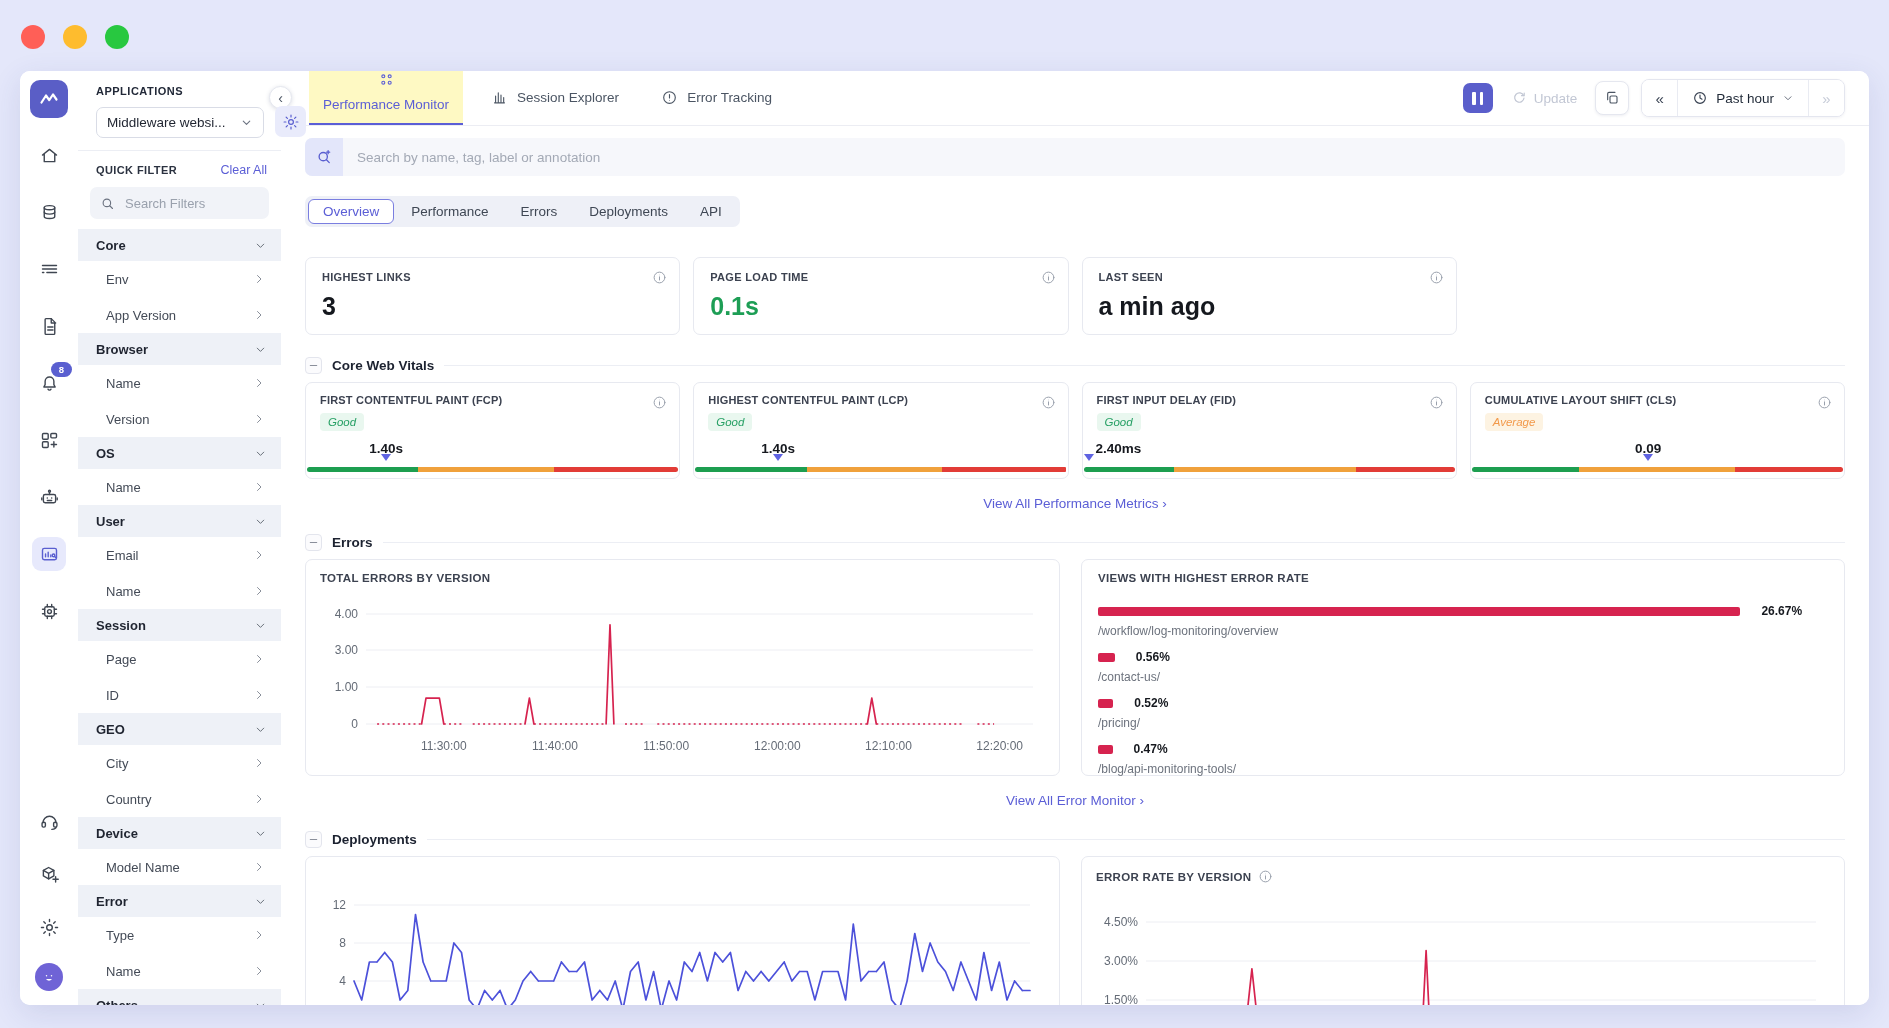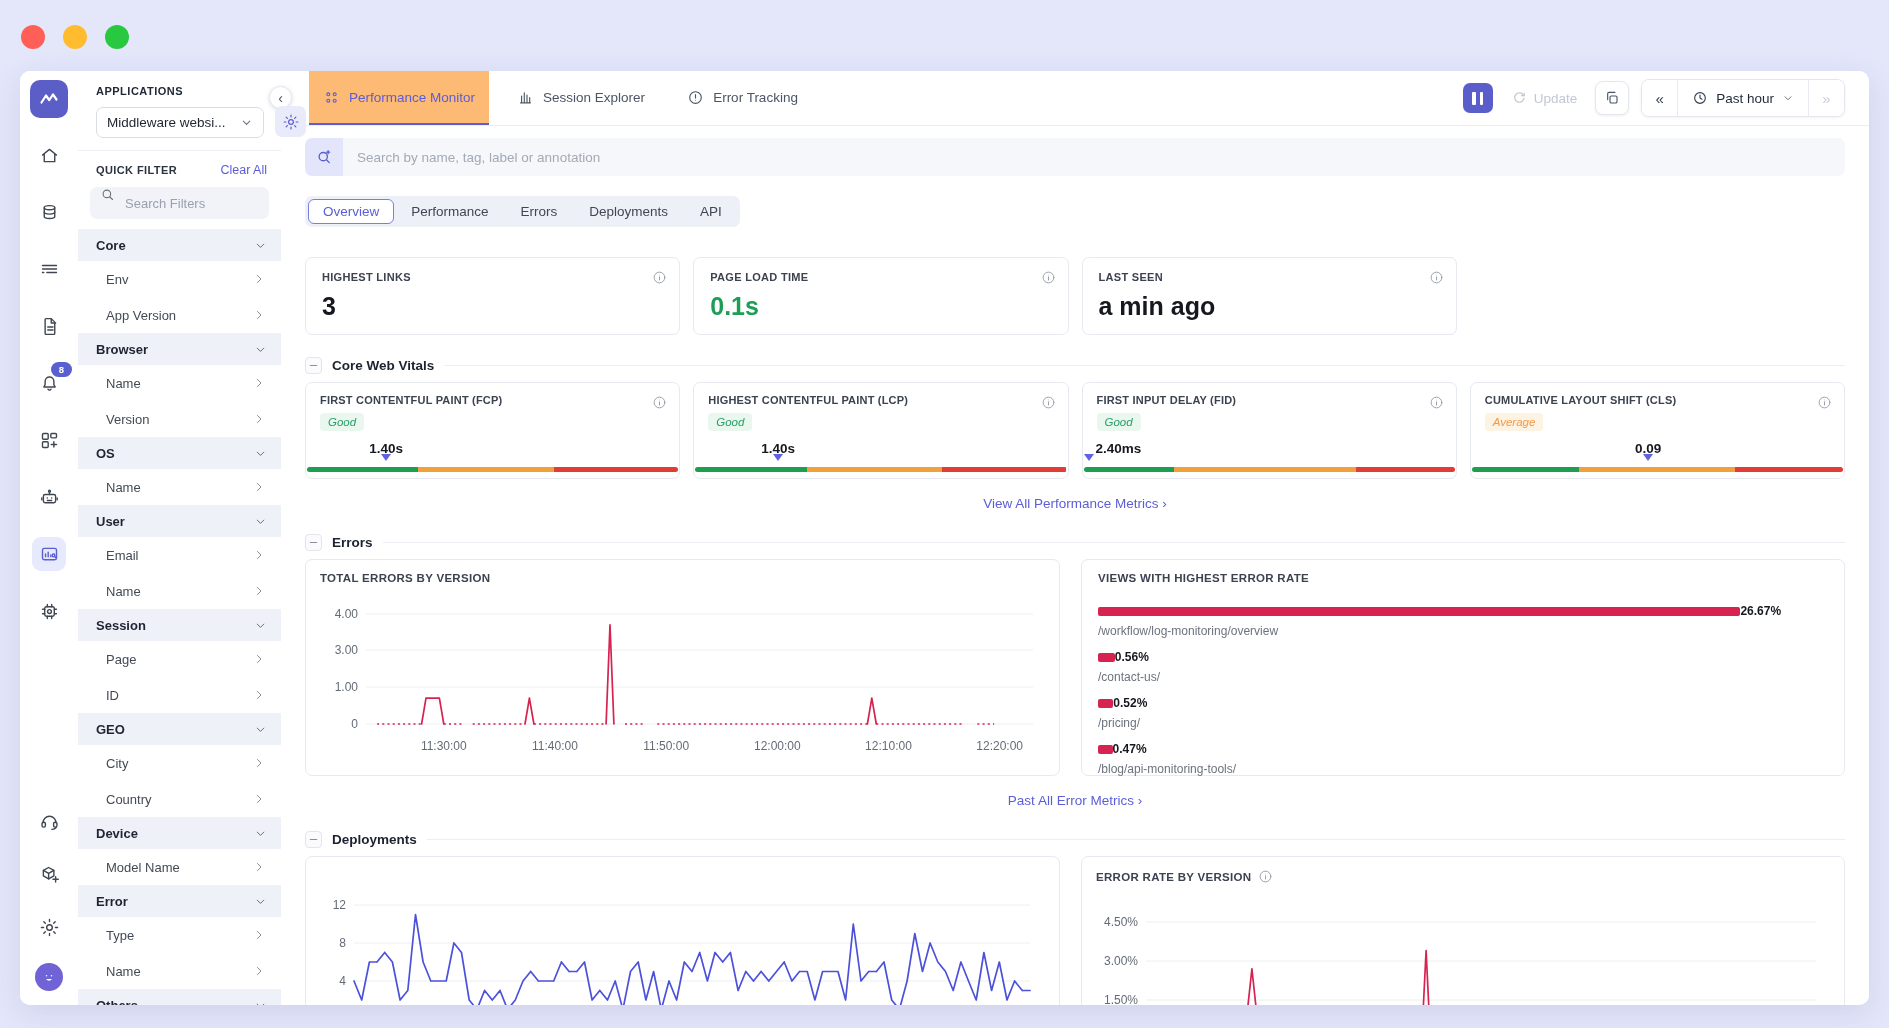--- a/index.html
+++ b/index.html
@@ -31,21 +31,21 @@
   .panel{position:absolute;left:58px;top:0;bottom:0;width:203px;background:#fff;border-right:1px solid #e9ebf2;overflow:hidden;}
   .panel-head{padding:14px 14px 12px 18px;border-bottom:1px solid #eceef4;}
   .apps-label{font-size:11px;font-weight:bold;letter-spacing:.5px;color:#222938;}
   .app-select{margin-top:10px;width:168px;height:31px;border:1px solid #d9dce6;border-radius:7px;background:#fff;
               display:flex;align-items:center;justify-content:space-between;padding:0 10px;font-size:13.5px;color:#1f2430;cursor:pointer;
               font-family:inherit;}
   .app-select svg{width:13px;height:13px;color:#6b7280;}
   .qf-row{display:flex;align-items:center;justify-content:space-between;padding:12px 14px 8px 18px;}
   .qf-label{font-size:11px;font-weight:bold;letter-spacing:.4px;color:#2b3240;}
   .clear-all{font-size:12.5px;color:#5b5ed6;text-decoration:none;cursor:pointer;}
-  .qf-search{margin:2px 12px 10px 12px;height:32px;background:#f1f3f8;border-radius:7px;display:flex;padding:0 10px;gap:8px;}
+  .qf-search{margin:2px 12px 10px 12px;height:32px;background:#f1f3f8;border-radius:7px;display:flex;align-items:center;padding:0 10px;gap:8px;}
   .qf-search svg{width:15px;height:15px;color:#6b7280;flex:none;}
   .qf-search input{border:none;background:transparent;outline:none;font-size:13px;color:#374151;width:100%;font-family:inherit;}
   .qf-search input::placeholder{color:#9aa1ad;}
   .f-group{height:32px;background:#eef1f7;display:flex;align-items:center;justify-content:space-between;
            padding:0 14px 0 18px;cursor:pointer;}
   .f-group span{font-size:13px;font-weight:bold;color:#1f2430;}
   .f-group svg{width:13px;height:13px;color:#545b66;}
   .f-item{height:36px;display:flex;align-items:center;justify-content:space-between;padding:0 16px 0 28px;cursor:pointer;background:#fff;}
   .f-item span{font-size:13px;color:#434a56;}
   .f-item svg{width:12px;height:12px;color:#6b7280;}
@@ -56,21 +56,21 @@
   .gear-tile{position:absolute;left:255px;top:35px;width:31px;height:31px;border-radius:7px;background:#e9ebfb;z-index:6;
              display:flex;align-items:center;justify-content:center;color:#5a5fd0;cursor:pointer;}
   .gear-tile svg{width:18px;height:18px;}
   
   .content{position:absolute;left:261px;top:0;right:0;bottom:0;background:#fff;overflow:hidden;}
   .topbar{height:54px;border-bottom:1px solid #ecedf3;display:flex;align-items:stretch;padding-left:28px;}
   .tabs{display:flex;align-items:stretch;gap:14px;}
   .tab{display:flex;align-items:center;gap:9px;padding:0 14px;font-size:13.5px;color:#4b5563;cursor:pointer;
        background:none;border:none;border-bottom:2.5px solid transparent;font-family:inherit;}
   .tab svg{width:17px;height:17px;}
-  .tab.active{color:#5b5ed6;border-bottom-color:#5b5ed6;background:#fdba74;}
+  .tab.active{color:#5b5ed6;border-bottom-color:#5b5ed6;background:#fef9c3;flex-direction:column;}
   .controls{margin-left:auto;display:flex;align-items:center;gap:12px;padding-right:24px;}
   .pause-btn{width:30px;height:30px;border-radius:7px;background:#5a5ecb;border:none;cursor:pointer;
              display:flex;align-items:center;justify-content:center;gap:4px;}
   .pause-btn i{display:block;width:3.5px;height:13px;background:#fff;border-radius:1px;}
   .update-btn{display:flex;align-items:center;gap:7px;color:#c2c7d4;font-size:13.5px;background:none;border:none;font-family:inherit;}
   .update-btn svg{width:16px;height:16px;}
   .copy-btn{width:34px;height:34px;border-radius:8px;background:#fff;border:1px solid #e5e7ef;
             box-shadow:0 1px 3px rgba(30,40,90,.08);display:flex;align-items:center;justify-content:center;color:#4b5563;cursor:pointer;}
   .copy-btn svg{width:16px;height:16px;}
   .timegroup{display:flex;align-items:stretch;height:36px;background:#fff;border:1px solid #e4e6ef;border-radius:8px;overflow:hidden;
@@ -119,21 +119,21 @@
   .view-link{margin-top:15px;text-align:center;}
   .view-link a{font-size:13.5px;color:#5b5ed6;text-decoration:none;cursor:pointer;}
   .two-col{margin-top:8px;display:grid;grid-template-columns:755px 1fr;gap:21px;}
   .chart-card{padding:12px 14px;}
   .card-title{font-size:11.5px;font-weight:bold;letter-spacing:.3px;color:#3c4250;display:flex;align-items:center;}
   .errors-two{height:217px;}
   .deploy-card{height:260px;}
   .views-card{padding:12px 16px;}
   .views-list{margin-top:20px;}
   .vrow{margin-bottom:12px;}
-  .vrow-bar{display:flex;align-items:center;gap:0;}
+  .vrow-bar{display:flex;align-items:center;gap:21px;}
   .vrow-bar i{display:block;height:9px;border-radius:2px;background:#d6234f;}
   .vrow-val{font-size:12px;font-weight:bold;color:#15181e;}
   .vrow-label{margin-top:6px;font-size:12px;color:#6c727d;}
   svg.chart{display:block;margin-top:8px;}
   svg.chart.deploy{margin-top:16px;}
   .tick-label{font-size:12px;fill:#646b76;}
 </style>
 </head>
 <body>
 
@@ -697,21 +697,21 @@
                     <i style="width: 2%; min-width: 13px; background: rgb(214, 35, 79);"></i>
                     <span class="vrow-val">0.47%</span>
                   </div>
                   <div class="vrow-label">/blog/api-monitoring-tools/</div>
                 </div>
               </div>
           </div>
         </div>
 
         <div class="view-link">
-          <a><span>Past All Error Metrics</span> ›</a>
+          <a><span>View All Error Monitor</span> ›</a>
         </div>
 
         <div class="sec-head">
           <button class="minus-box">
               <svg viewBox="0 0 24 24" fill="none" stroke="currentColor" stroke-width="2.4" stroke-linecap="round">
                 <path d="M5 12h14"></path>
               </svg>
             </button>
           <span class="sec-title">Deployments</span>
           <span class="sec-line"></span>

